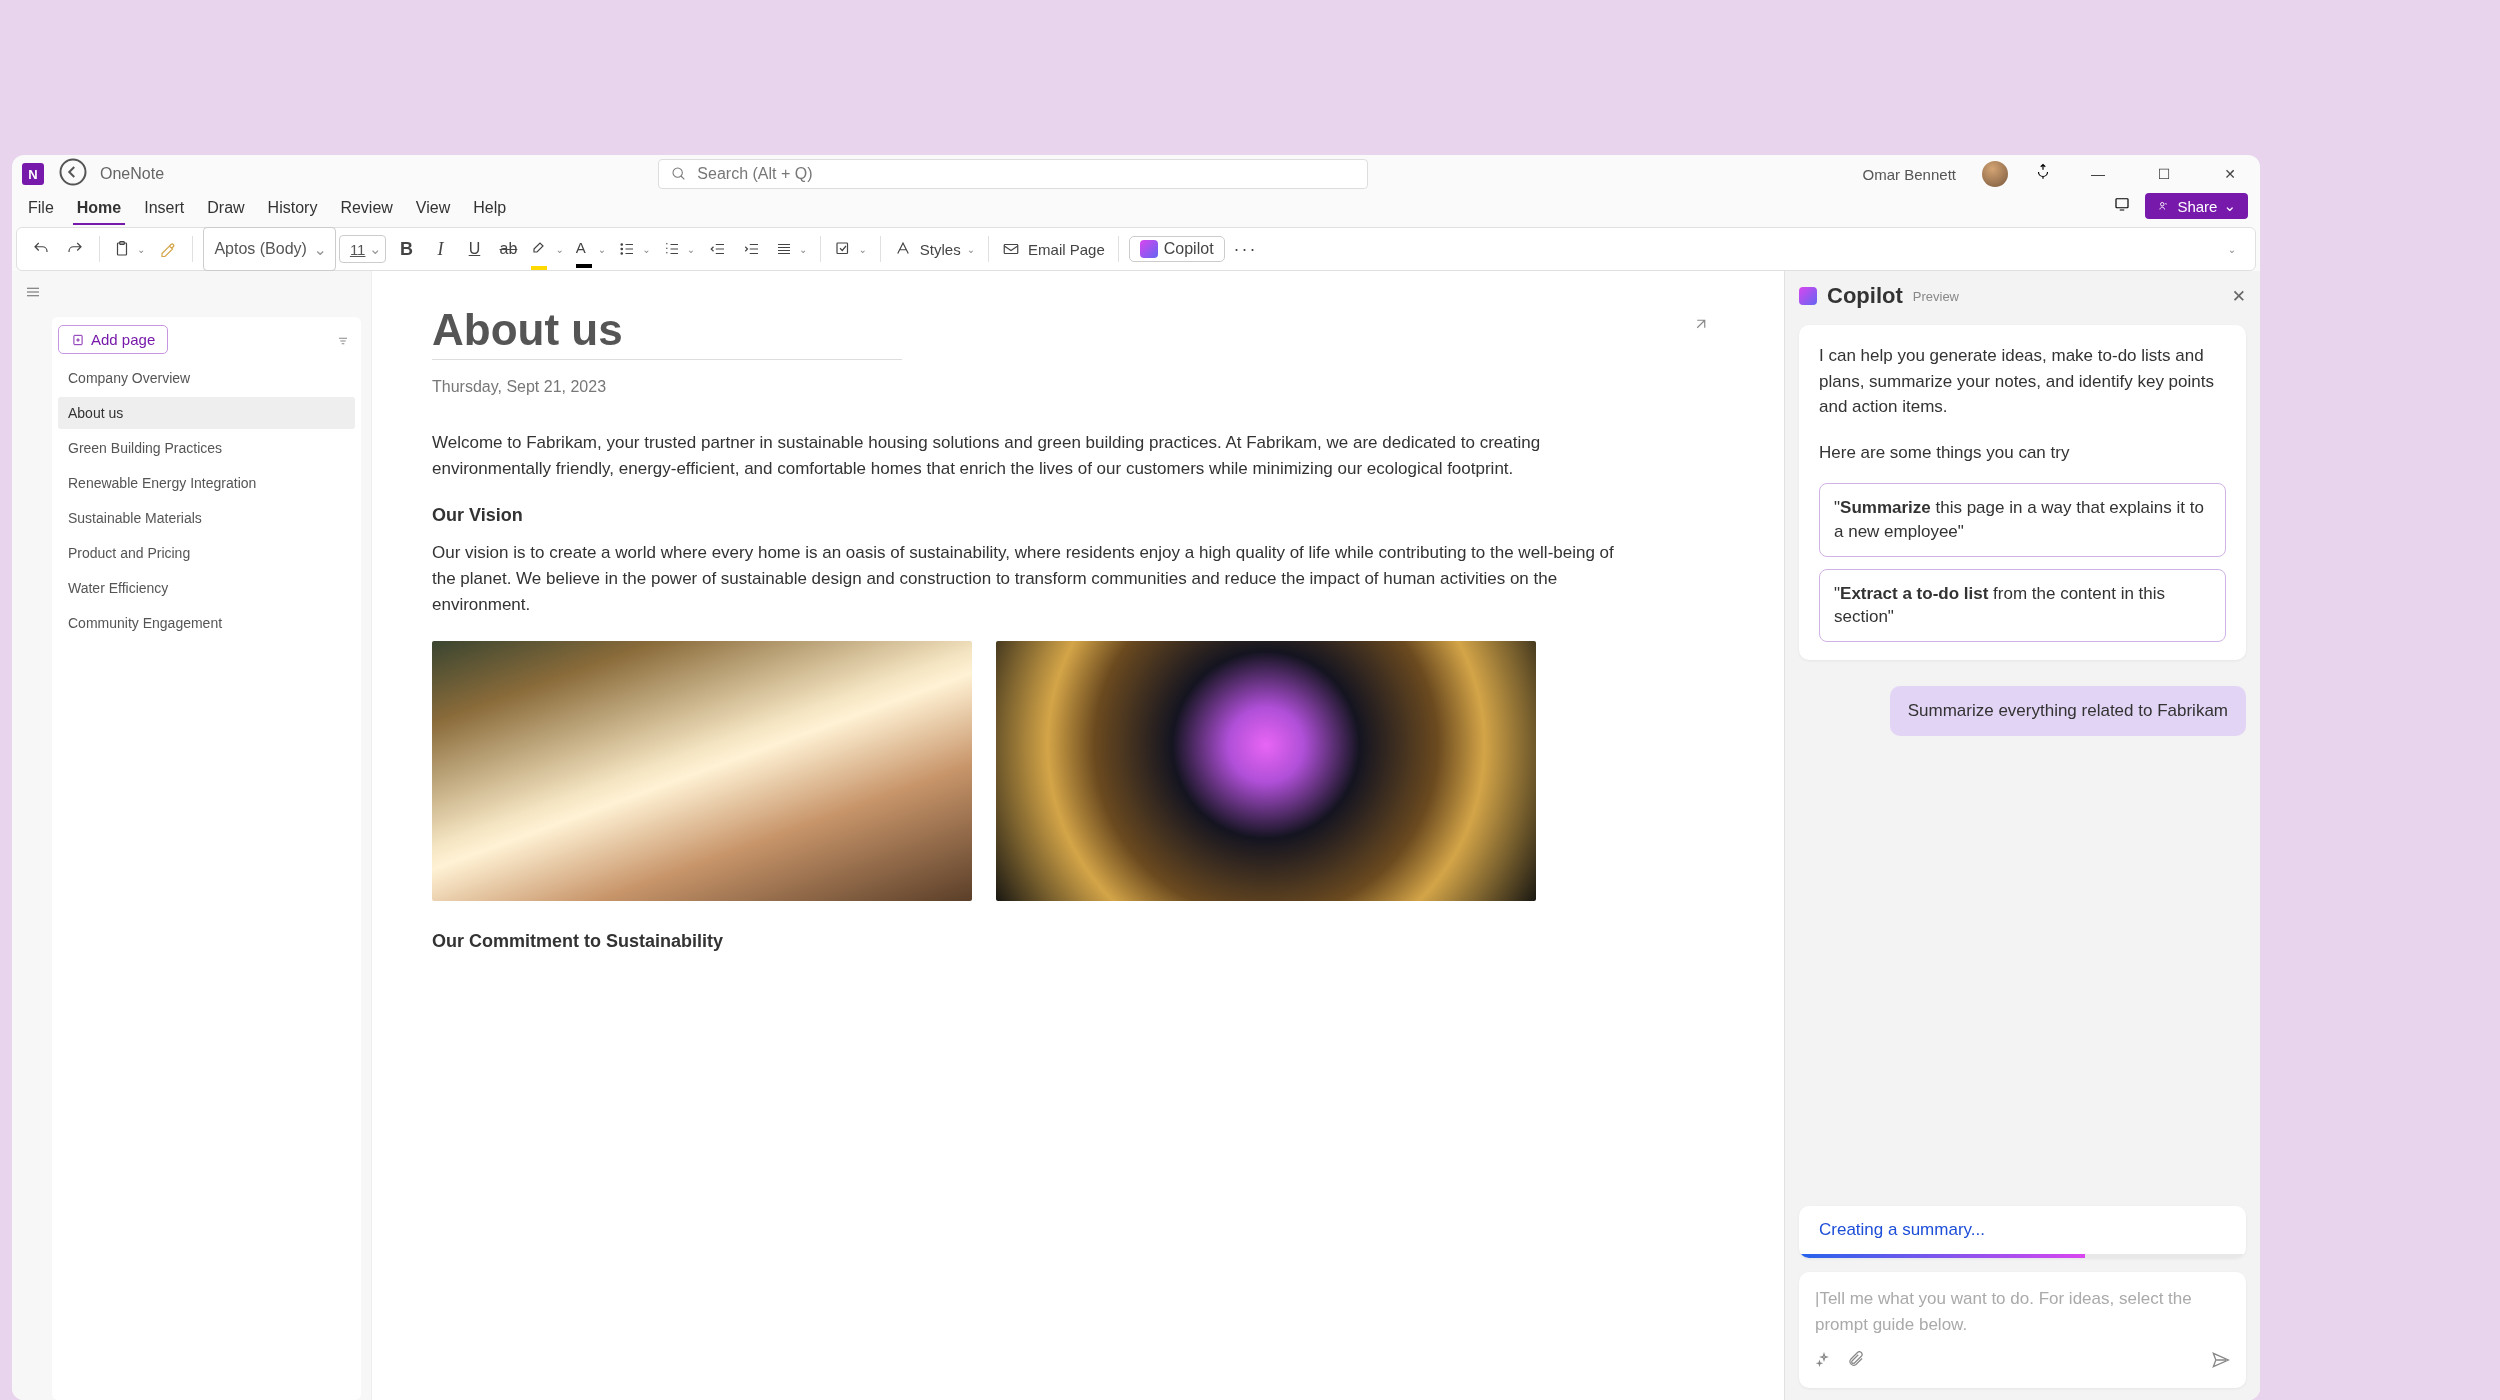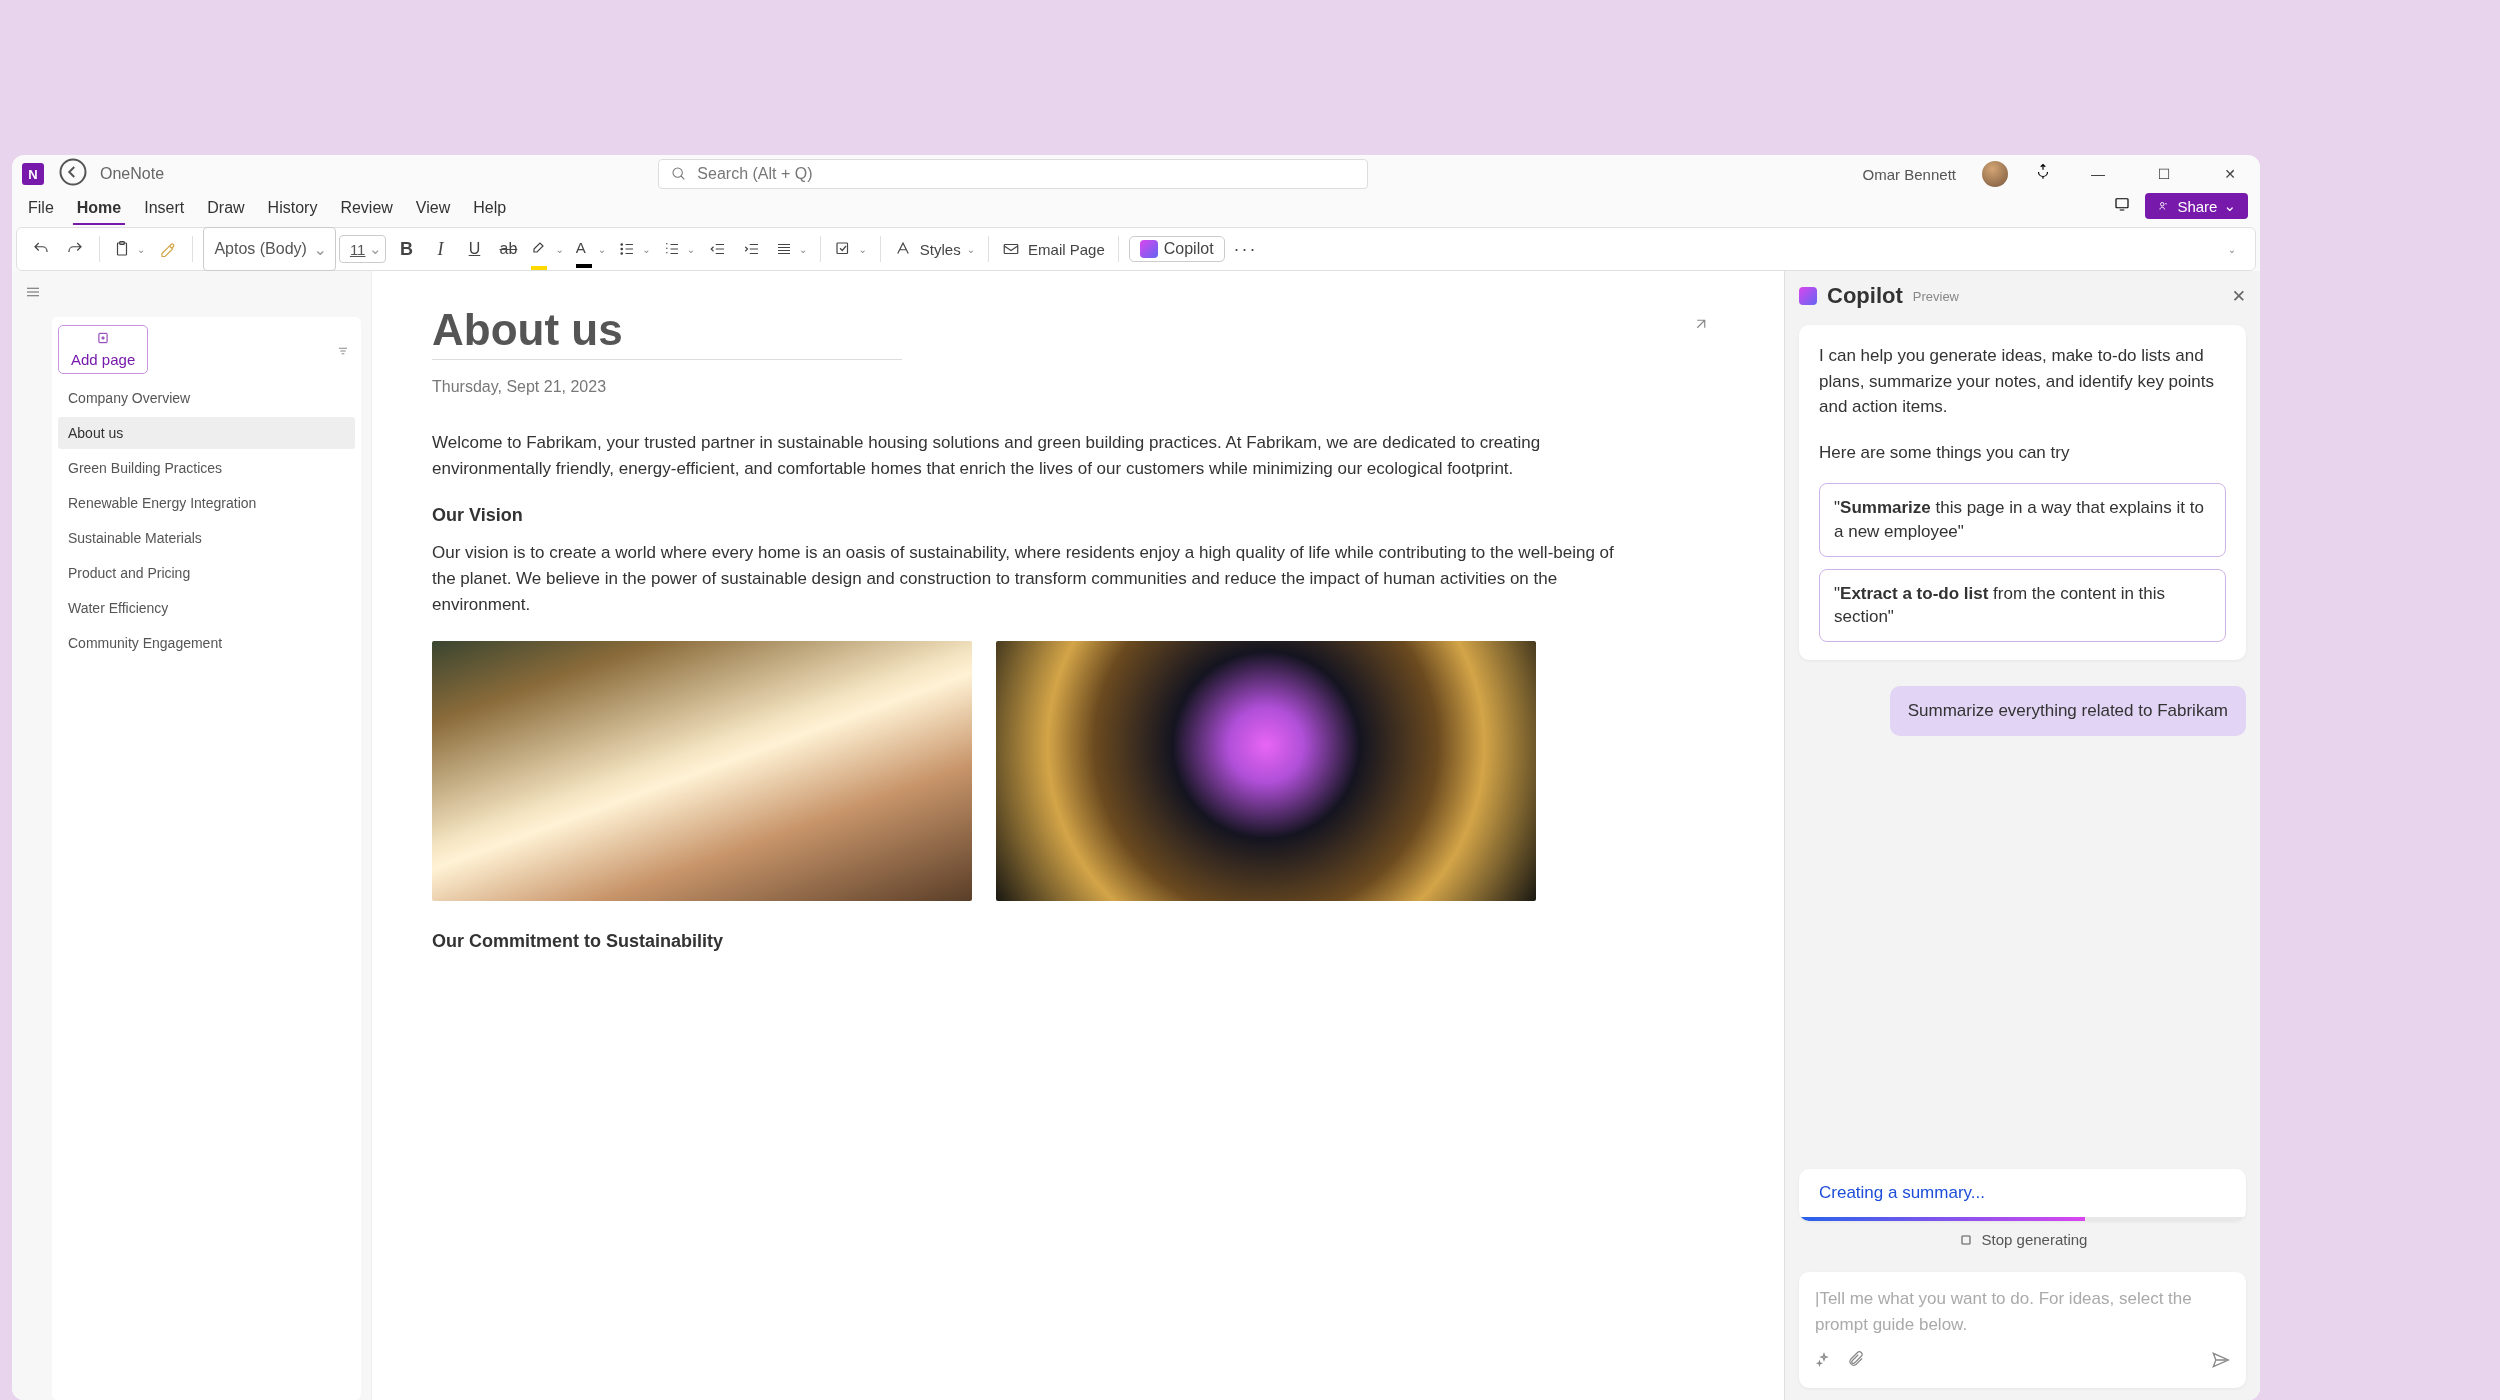--- a/index.html
+++ b/index.html
@@ -43,21 +43,21 @@
 .copilot-ribbon { border: 1px solid #ccc; border-radius: 5px; padding: 3px 10px; display: flex; align-items: center; gap: 6px; font-size: 16px; color: #444; }
 .copilot-glyph { width: 18px; height: 18px; background: linear-gradient(135deg, #d946ef 0%, #6366f1 100%); border-radius: 4px; }
 
 
 .content { flex: 1; display: flex; overflow: hidden; }
 
 
 .pages-panel { width: 360px; background: #f7f7f7; display: flex; flex-direction: column; padding-top: 8px; border-right: 1px solid #eee; }
 .hamburger { padding: 4px 12px; color: #666; }
 .pages-inner { background: #fff; margin: 8px 10px 0 40px; border-radius: 6px; padding: 8px 6px; flex: 1; }
-.add-page { border: 1px solid #c896e0; color: #7719aa; border-radius: 5px; padding: 5px 12px; display: inline-flex; align-items: center; gap: 6px; font-size: 15px; flex-direction: column; }
+.add-page { border: 1px solid #c896e0; color: #7719aa; border-radius: 5px; padding: 5px 12px; display: inline-flex; align-items: center; gap: 6px; font-size: 15px; }
 .sort-icon { float: right; color: #888; margin: 6px 4px 0 0; }
 .page-item { padding: 8px 10px; font-size: 14px; color: #555; border-radius: 3px; margin-top: 3px; }
 .page-item.active { background: #eee; color: #333; }
 
 
 .note { flex: 1; background: #fff; padding: 34px 60px; position: relative; }
 .note-wrap { position: relative; }
 .expand-icon { position: absolute; top: 10px; right: 14px; color: #888; }
 .note h1 { font-size: 44px; color: #555; font-weight: 600; margin-bottom: 4px; }
 .title-underline { width: 470px; border-bottom: 1px solid #ddd; margin-bottom: 18px; }
@@ -329,26 +329,20 @@
       <div class="user-msg">Summarize everything related to Fabrikam</div>
 
       <div style="flex:1"></div>
 
       <div class="status-card">
         <div>Creating a summary...</div>
         <div class="progress">
             <div class="progress-fill"></div>
           </div>
       </div>
-      <div class="stop-row">
-        <svg viewBox="0 0 24 24" width="16" height="16">
-            <rect x="6" y="6" width="12" height="12" rx="1"></rect>
-          </svg>
-        <span>Stop generating</span>
-      </div>
 
       <div class="input-card">
         <div class="input-ph">|Tell me what you want to do. For ideas, select the prompt guide below.</div>
         <div class="input-icons">
           <span><svg viewBox="0 0 24 24" width="18" height="18">
                 <path d="M12 4l1 3 3 1-3 1-1 3-1-3-3-1 3-1 1-3zM6 14l.6 1.8L8.4 16.4 6.6 17 6 18.8 5.4 17 3.6 16.4 5.4 15.8 6 14z"></path>
               </svg></span>
           <span><svg viewBox="0 0 24 24" width="18" height="18">
                 <path d="M20 10l-8 8a5 5 0 01-7-7l9-9a3.5 3.5 0 015 5l-9 9a2 2 0 01-3-3l8-8"></path>
               </svg></span>

